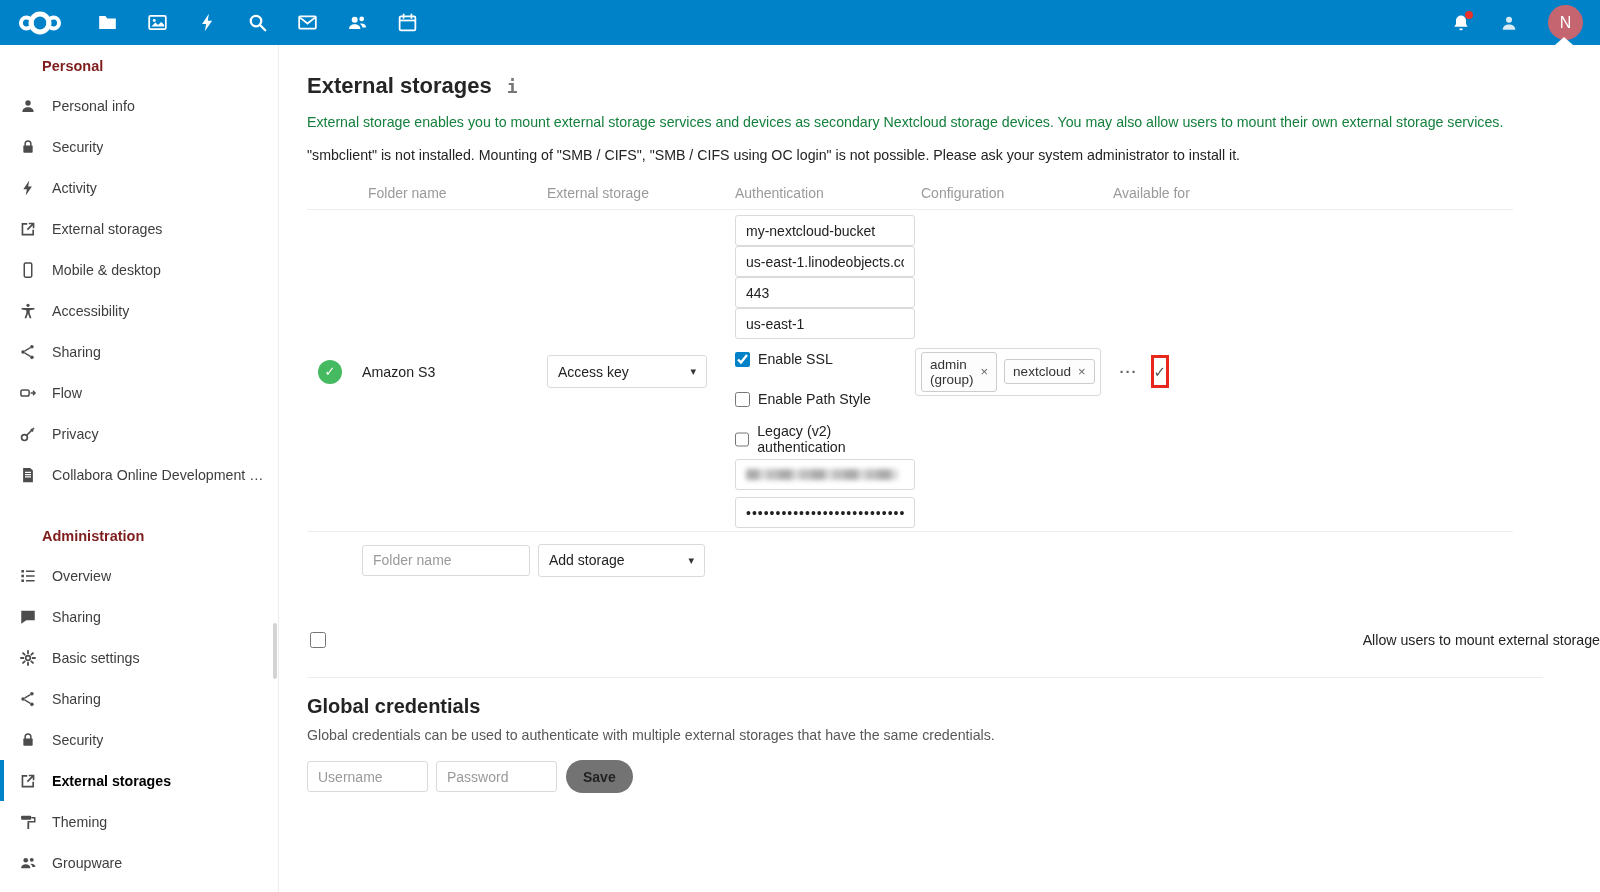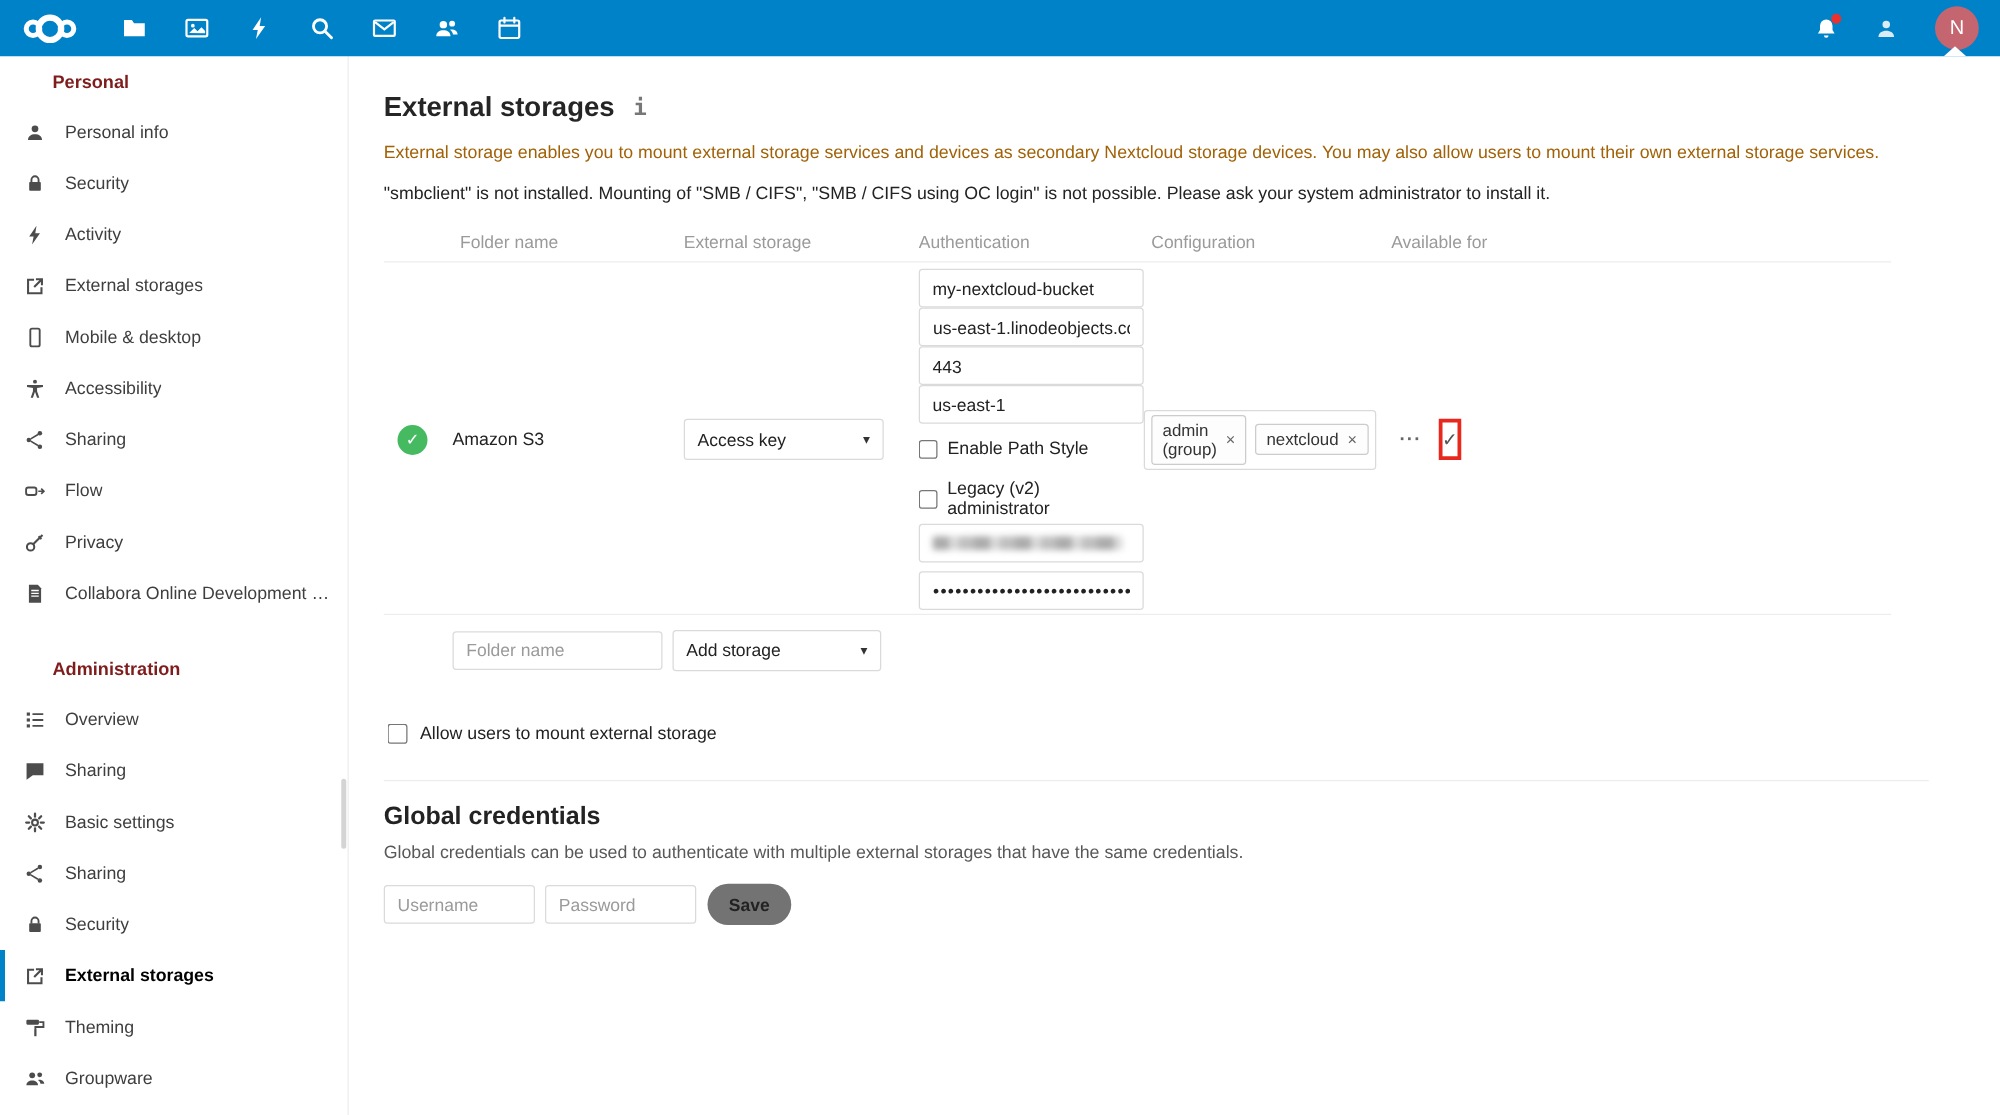--- a/index.html
+++ b/index.html
@@ -45,21 +45,21 @@
   .side-scrollthumb { position:absolute; right:1px; top:578px; width:4px; height:56px;
     background:#d4d4d4; border-radius:2px; }
 
   
   .content { position:absolute; top:45px; left:280px; width:1320px; height:847px;
     overflow:hidden; padding:28px 0 0 27px; }
   .page-title-row { display:flex; align-items:center; }
   .page-title { font-size:22px; font-weight:bold; color:#252525; }
   .info-icon { margin-left:15px; font-family:"DejaVu Sans Mono",monospace; font-size:18px;
     color:#777; font-weight:bold; cursor:pointer; }
-  .intro { margin-top:15px; font-size:14.2px; color:#a16207; }
+  .intro { margin-top:15px; font-size:14.2px; color:#15803d; }
   .warning { margin-top:17px; font-size:14.2px; color:#232323; }
 
   .stor-table { width:1206px; margin-top:13px; }
   .tgrid { display:grid; grid-template-columns:55px 185px 188px 180px 198px 1fr; }
   .thead { height:34px; align-items:center; color:#9a9a9a; font-size:14px;
     border-bottom:1px solid #ededed; }
   .th-pad { padding-left:6px; }
   .trow { align-items:center; border-bottom:1px solid #ededed; padding:5px 0 3px; }
 
   input[type=text], input[type=password], .fakeinput {
@@ -97,21 +97,21 @@
   .more-dots { margin-left:19px; color:#666; font-size:15px; font-weight:bold;
     letter-spacing:1px; cursor:pointer; }
   .confirm-btn { margin-left:13px; width:31px; height:33px; background:#fff;
     border:3px solid #e8271d; display:flex; align-items:center; justify-content:center;
     color:#555; font-size:15px; font-weight:bold; cursor:pointer; }
 
   .newrow { height:56px; display:flex; align-items:center; margin-left:55px; }
   .newrow .folder-input { margin-right:8px; }
   .select-add { width:167px; }
 
-  .allow-row { margin-top:31px; margin-left:3px; display:flex; align-items:center; }
+  .allow-row { margin-top:44px; margin-left:3px; display:flex; align-items:center;justify-content:space-between; }
   .allow-row input { width:16px; height:16px; accent-color:#0082c9; margin-right:10px; }
   .allow-row label { font-size:14.2px; color:#222; }
 
   .section-divider { width:1236px; border-top:1px solid #ededed; margin-top:29px; }
   .gc-title { margin-top:17px; font-size:20px; font-weight:bold; color:#232323; }
   .gc-desc { margin-top:9px; font-size:14.2px; color:#585858; }
   .gc-form { margin-top:17px; display:flex; align-items:center; }
   .gc-form input { width:121px; margin-right:8px; }
   .save-btn { height:33px; padding:0 17px; border:none; border-radius:17px; background:#737373;
     font-weight:bold; font-size:14px; color:#222; cursor:pointer; font-family:inherit; margin-left:1px; }
@@ -470,26 +470,30 @@
           <span class="caret">▾</span>
         </div>
       </div>
       <div>
         <div class="cfg-stack">
           <input type="text" value="my-nextcloud-bucket" style="">
           <input type="text" value="us-east-1.linodeobjects.com" style="">
           <input type="text" value="443" style="">
           <input type="text" value="us-east-1" style="">
           <div class="cfg-check">
+            <input type="checkbox" checked="" style="">
+            <span>Enable SSL</span>
+          </div>
+          <div class="cfg-check">
             <input type="checkbox" style="">
             <span>Enable Path Style</span>
           </div>
           <div class="cfg-check">
             <input type="checkbox" style="">
-            <span>Legacy (v2) administrator</span>
+            <span>Legacy (v2) authentication</span>
           </div>
           <div class="fakeinput blurbox">
             <div class="blurline"></div>
           </div>
           <input type="text" class="pw-input" value="••••••••••••••••••••••••••••••" style="">
         </div>
       </div>
       <div class="avail-cell">
         <div class="chips-box">
           <span class="chip">

